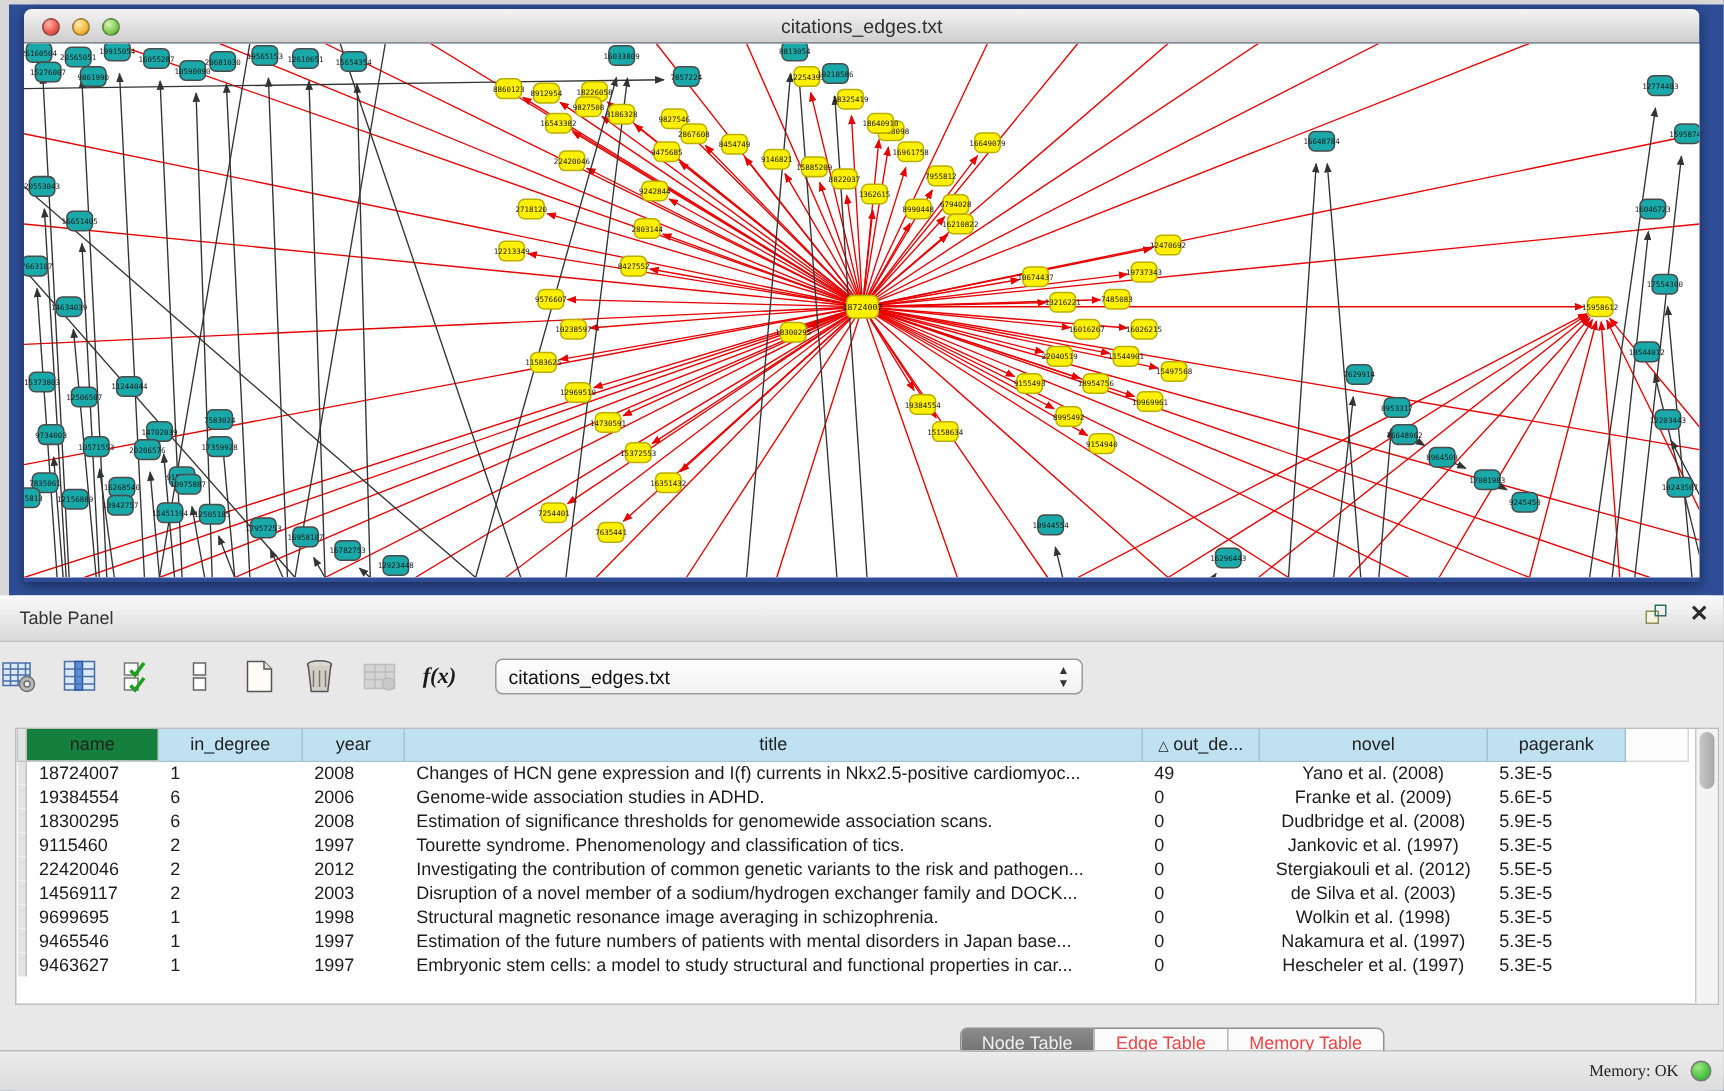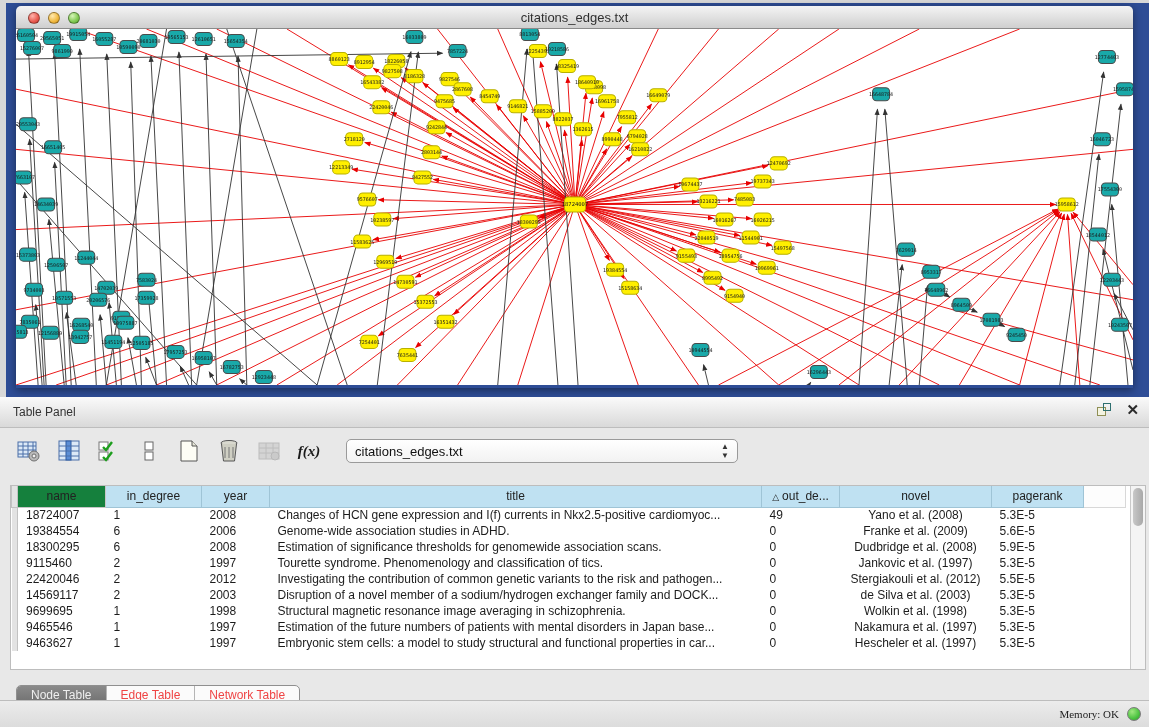--- a/index.html
+++ b/index.html
@@ -32,21 +32,21 @@
     border-bottom:1px solid #bdbdbd; position:relative; }
   .tp-title { position:absolute; left:13px; top:8px; font-size:12px; color:#333; }
   .tp-icons { position:absolute; right:10px; top:5px; display:flex; gap:14px; align-items:center; }
   .float-ic { width:16px; height:16px; position:relative; cursor:pointer; }
   .float-ic .sq1 { position:absolute; left:1px; top:5px; width:9px; height:9px;
     border:1px solid #8f8f55; background:#f4f4e2; }
   .float-ic .sq2 { position:absolute; left:7px; top:1px; width:8px; height:8px;
     border:1px solid #2e6f6f; }
   .close-ic { font-size:15px; font-weight:bold; color:#2b2b2b; cursor:pointer; line-height:16px; }
 
-  .tp-toolbar { height:46px; display:flex; align-items:center; padding-left:16px; gap:14px; }
+  .tp-toolbar { height:46px; display:flex; align-items:center; gap:14px; }
   .tbtn { width:26px; height:26px; display:flex; align-items:center; justify-content:center;
     cursor:pointer; }
   .fx { font-size:15px; font-style:italic; font-weight:bold; color:#1a1a1a;
     font-family:"Liberation Serif", serif; }
   .combo { margin-left:10px; width:392px; height:24px; background:linear-gradient(#ffffff,#f2f2f2);
     border:1px solid #9a9a9a; border-radius:5px; display:flex; align-items:center;
     padding:0 8px; font-size:13px; color:#111; position:relative; cursor:pointer; }
   .combo .arrows { position:absolute; right:8px; top:2px; display:flex; flex-direction:column;
     line-height:9px; font-size:8px; color:#333; }
 
@@ -62,21 +62,21 @@
   table.data th.filler { background:#fdfdfd; border-color:#d8d8d8; }
   table.data td { height:16px; padding:0 0 0 8px; color:#1c1c1c; white-space:nowrap;
     overflow:hidden; text-overflow:ellipsis; border:none; font-size:12px; }
   table.data td.c { text-align:center; padding:0; }
   .sort-tri { font-size:9px; margin-right:3px; }
   .vscroll { width:15px; background:#f4f4f4; border-left:1px solid #c9c9c9; position:relative; }
   .vthumb { position:absolute; left:2px; top:2px; width:10px; height:38px;
     background:linear-gradient(90deg,#c8c8c8,#a8a8a8); border-radius:5px; cursor:pointer; }
 
   .tab-bar { position:absolute; left:0; top:283px; width:923px; height:30px;
-    display:flex; justify-content:flex-start; align-items:center;margin-left:16px; }
+    display:flex; justify-content:flex-end; align-items:center; }
   .segmented { display:flex; border:1px solid #8f8f8f; border-radius:5px; overflow:hidden;
     background:#fbfbfb; height:21px; }
   .seg { padding:0 14px; font-size:12px; color:#ef4444; display:flex; align-items:center;
     cursor:pointer; border-right:1px solid #b5b5b5; }
   .seg:last-child { border-right:none; }
   .seg.active { background:linear-gradient(#8a8a8a,#6e6e6e); color:#efefef; }
 
   .status-bar { position:absolute; left:0; top:700px; width:1149px; height:27px;
     background:linear-gradient(#ececec,#dcdcdc); border-top:1px solid #bdbdbd;font-family:Liberation Serif, serif; }
   .mem { position:absolute; right:30px; top:7px; font-size:11px; color:#222; }
@@ -933,21 +933,21 @@
       </div>
     <div class="vscroll">
       <div class="vthumb"></div>
     </div>
   </div>
 
   <div class="tab-bar">
     <div class="segmented" id="seg-tabs">
         <div class="seg active">Node Table</div>
         <div class="seg">Edge Table</div>
-        <div class="seg">Network Table</div>
+        <div class="seg">Memory Table</div>
       </div>
   </div>
 </div>
 
 <div class="status-bar">
   <span class="mem">Memory: OK</span>
   <span class="mem-dot"></span>
 </div>
 
 </body></html>

